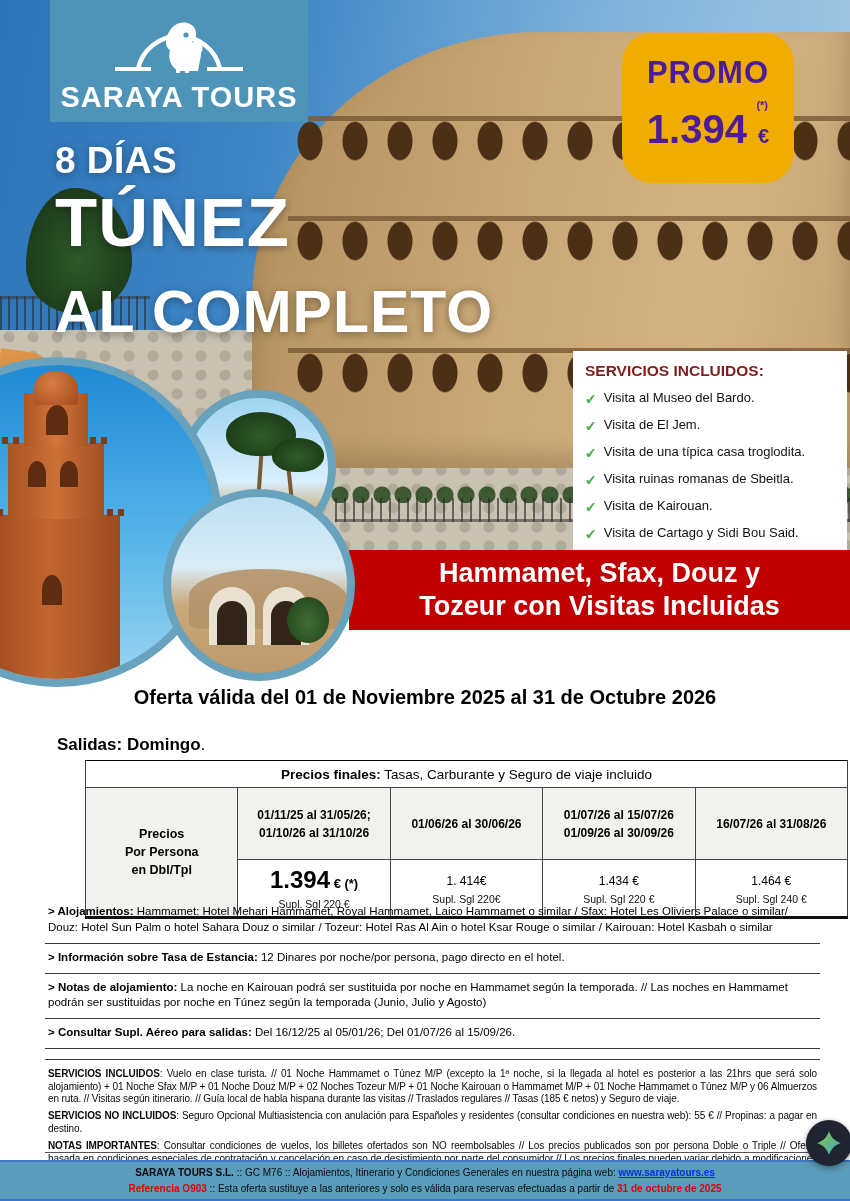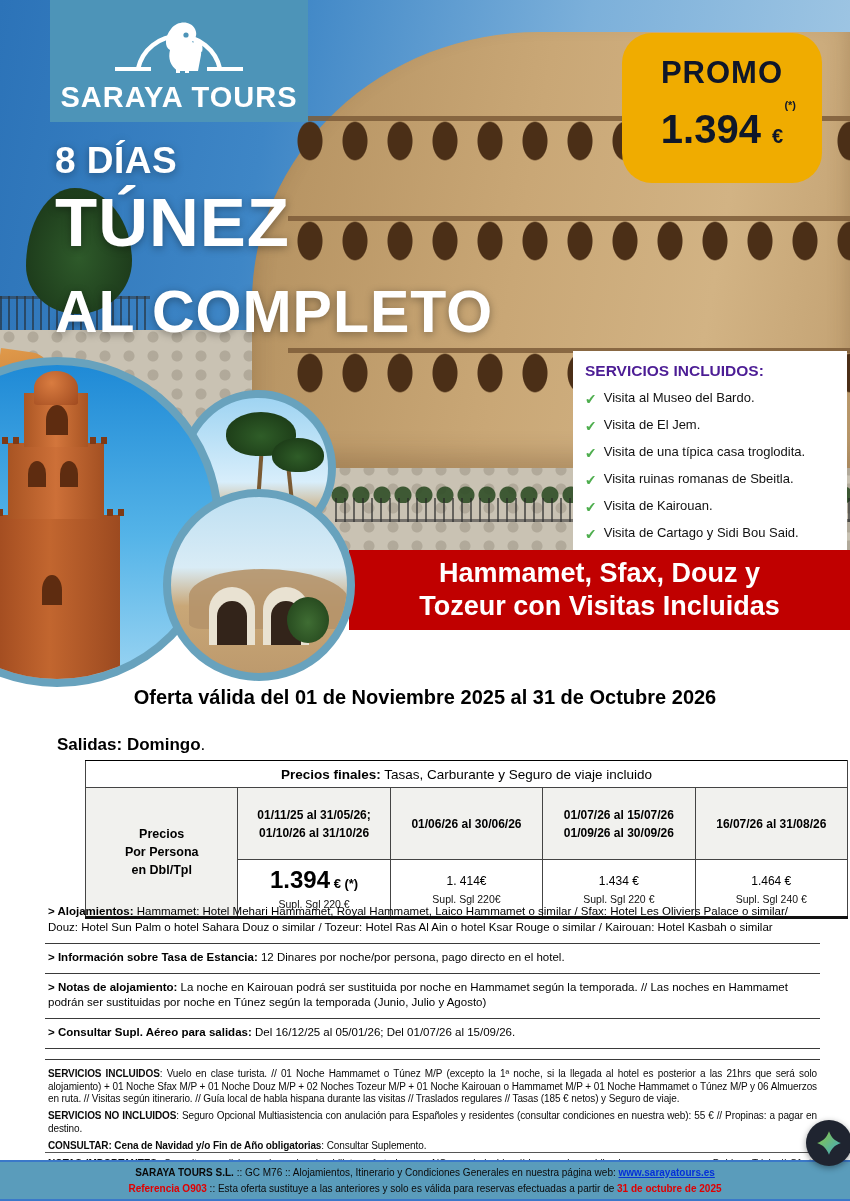--- a/index.html
+++ b/index.html
@@ -34,38 +34,38 @@
           border-radius:46% 54% 52% 48% / 62% 58% 42% 38%; }
   .hand { position:absolute; left:-8px; top:352px; width:66px; height:125px;
           background:linear-gradient(160deg,#e09a4b,#b96a2a 70%); border-radius:0 58% 55% 35%; transform:rotate(8deg); }
 
   
   .logo-box { position:absolute; left:50px; top:0; width:258px; height:122px; background:#4d94b8;
               display:flex; flex-direction:column; align-items:center; justify-content:flex-end; padding-bottom:8px; z-index:6; }
   .logo-name { color:#fff; font-weight:700; font-size:29px; letter-spacing:1px; white-space:nowrap; }
 
   
-  .promo { position:absolute; left:622px; top:33px; width:200px; height:150px; background:#f0ac00;
-           border-radius:30px; color:#0f172a; text-align:center; z-index:6; }
+  .promo { position:absolute; left:622px; top:33px; width:172px; height:150px; background:#f0ac00;
+           border-radius:30px; color:#4c1d95; text-align:center; z-index:6; }
   .promo-label { font-size:31px; font-weight:700; margin-top:22px; letter-spacing:1px; }
   .promo-ast { font-size:11px; font-weight:700; text-align:right; padding-right:26px; margin-top:8px; }
   .promo-price { font-size:40px; font-weight:700; line-height:1; margin-top:-2px; }
   .promo-price .eur { font-size:20px; font-weight:700; }
 
   
   .title { position:absolute; left:55px; top:140px; z-index:5; color:#fff;
            text-shadow:0 2px 8px rgba(0,0,0,.35); font-weight:700; }
   .t1 { font-size:37px; letter-spacing:.5px; }
   .t2 { font-size:69px; line-height:1.0; letter-spacing:1px; margin-top:6px; }
   .t3 { font-size:59px; line-height:1.0; letter-spacing:1px; margin-top:26px; white-space:nowrap; }
 
   
   .servicios { position:absolute; left:573px; top:351px; width:274px; background:#fff; z-index:6;
                padding:11px 8px 14px 12px; }
-  .serv-title { font-size:15.5px; font-weight:700; color:#4c1d95; margin-bottom:10px; }
+  .serv-title { font-size:15.5px; font-weight:700; color:#7f1d1d; margin-bottom:10px; }
   .serv-item { display:flex; align-items:flex-start; font-size:13px; color:#111; margin-top:11px; line-height:1.15; }
   .check { color:#4fae4f; font-size:14px; margin-right:7px; flex:0 0 auto; transform:rotate(-4deg); }
 
   
   .banner { position:absolute; left:349px; top:550px; width:501px; height:80px; background:#c00000; z-index:7;
             color:#fff; font-weight:700; font-size:27px; text-align:center; line-height:1.22; padding-top:7px; }
 
   
   .circle { position:absolute; border:8px solid #68a2bd; border-radius:50%; overflow:hidden; background:#9fd4f2; }
   .c-mosque { left:-108px; top:357px; width:330px; height:330px; z-index:8;
@@ -298,21 +298,20 @@
   <div class="notes">
     <div class="note"><b>&gt; Alojamientos:</b><span> Hammamet: Hotel Mehari Hammamet, Royal Hammamet, Laico Hammamet o similar / Sfax: Hotel Les Oliviers Palace o similar/ Douz: Hotel Sun Palm o hotel Sahara Douz o similar / Tozeur: Hotel Ras Al Ain o hotel Ksar Rouge o similar / Kairouan: Hotel Kasbah o similar</span></div>
     <div class="note"><b>&gt; Información sobre Tasa de Estancia:</b><span>  12 Dinares por noche/por persona, pago directo en el hotel.</span></div>
     <div class="note"><b>&gt; Notas de alojamiento:</b><span> La noche en Kairouan podrá ser sustituida por noche en Hammamet según la temporada. // Las noches en Hammamet podrán ser sustituidas por noche en Túnez según la temporada (Junio, Julio y Agosto)</span></div>
     <div class="note"><b>&gt; Consultar Supl. Aéreo para salidas:</b><span> Del 16/12/25 al 05/01/26; Del 01/07/26 al 15/09/26.</span></div>
     <div class="hr2"></div>
 
     <div class="fineprint">
       <p class="fp"><b>SERVICIOS INCLUIDOS</b><span>: Vuelo en clase turista. // 01 Noche Hammamet o Túnez M/P (excepto la 1ª noche, si la llegada al hotel es posterior a las 21hrs que será solo alojamiento) + 01 Noche Sfax M/P + 01 Noche Douz M/P + 02 Noches Tozeur M/P + 01 Noche Kairouan o Hammamet M/P + 01 Noche Hammamet o Túnez M/P y 06 Almuerzos en ruta. // Visitas según itinerario. // Guía local de habla hispana durante las visitas // Traslados regulares // Tasas (185 € netos) y Seguro de viaje.</span></p>
       <p class="fp"><b>SERVICIOS NO INCLUIDOS</b><span>: Seguro Opcional Multiasistencia con anulación para Españoles y residentes (consultar condiciones en nuestra web): 55 € // Propinas: a pagar en destino.</span></p>
-      <p class="fp"><b>CONSULTAR: Cena de Navidad y/o Fin de Año obligatorias</b><span>: Consultar Suplemento.</span></p>
       <p class="fp"><b>NOTAS IMPORTANTES</b><span>: Consultar condiciones de vuelos, los billetes ofertados son NO reembolsables // Los precios publicados son por persona Doble o Triple // Oferta basada en condiciones especiales de contratación y cancelación en caso de desistimiento por parte del consumidor // Los precios finales pueden variar debido a modificaciones de tarifas, tasas, carburantes y/o cambios de divisas hasta 21 días antes de la salida // Mínimo 02 pasajeros para salida del tour.</span></p>
     </div>
   </div>
 
   <div class="hr3"></div>
   <div class="footer">
     <div><b>SARAYA TOURS S.L.</b><span> :: GC M76 ::  Alojamientos, Itinerario y Condiciones Generales en nuestra página web: </span><a href="#">www.sarayatours.es</a></div>
     <div><span class="red">Referencia O903</span><span> :: Esta oferta sustituye a las anteriores y solo es válida para reservas efectuadas a partir de </span><span class="red">31 de octubre de 2025</span></div>
   </div>
 

